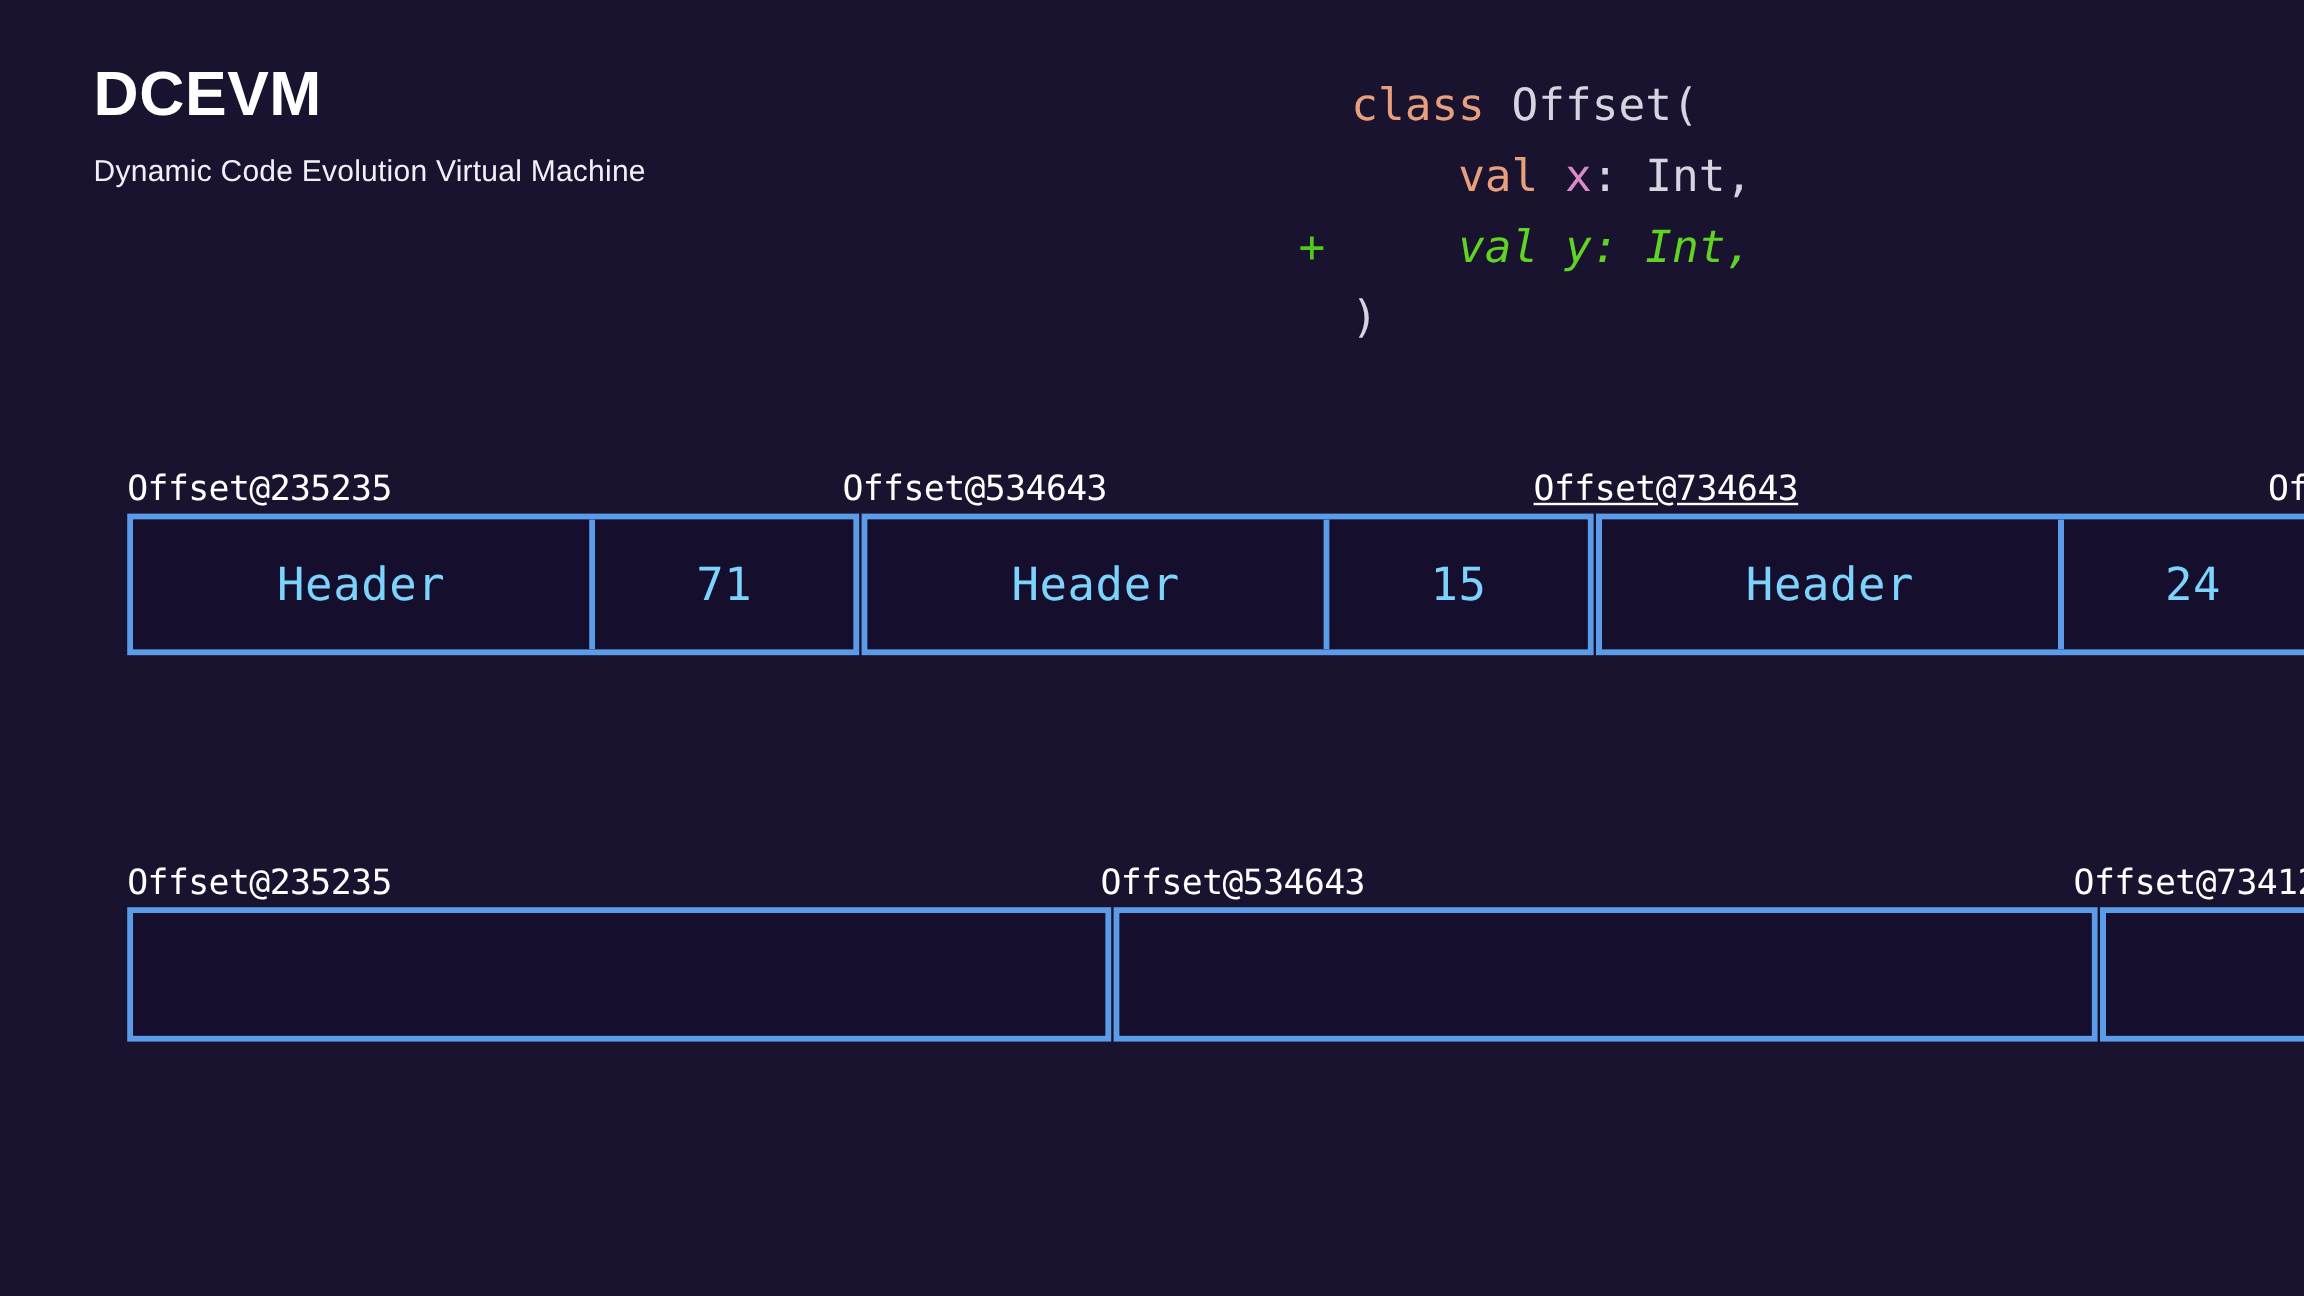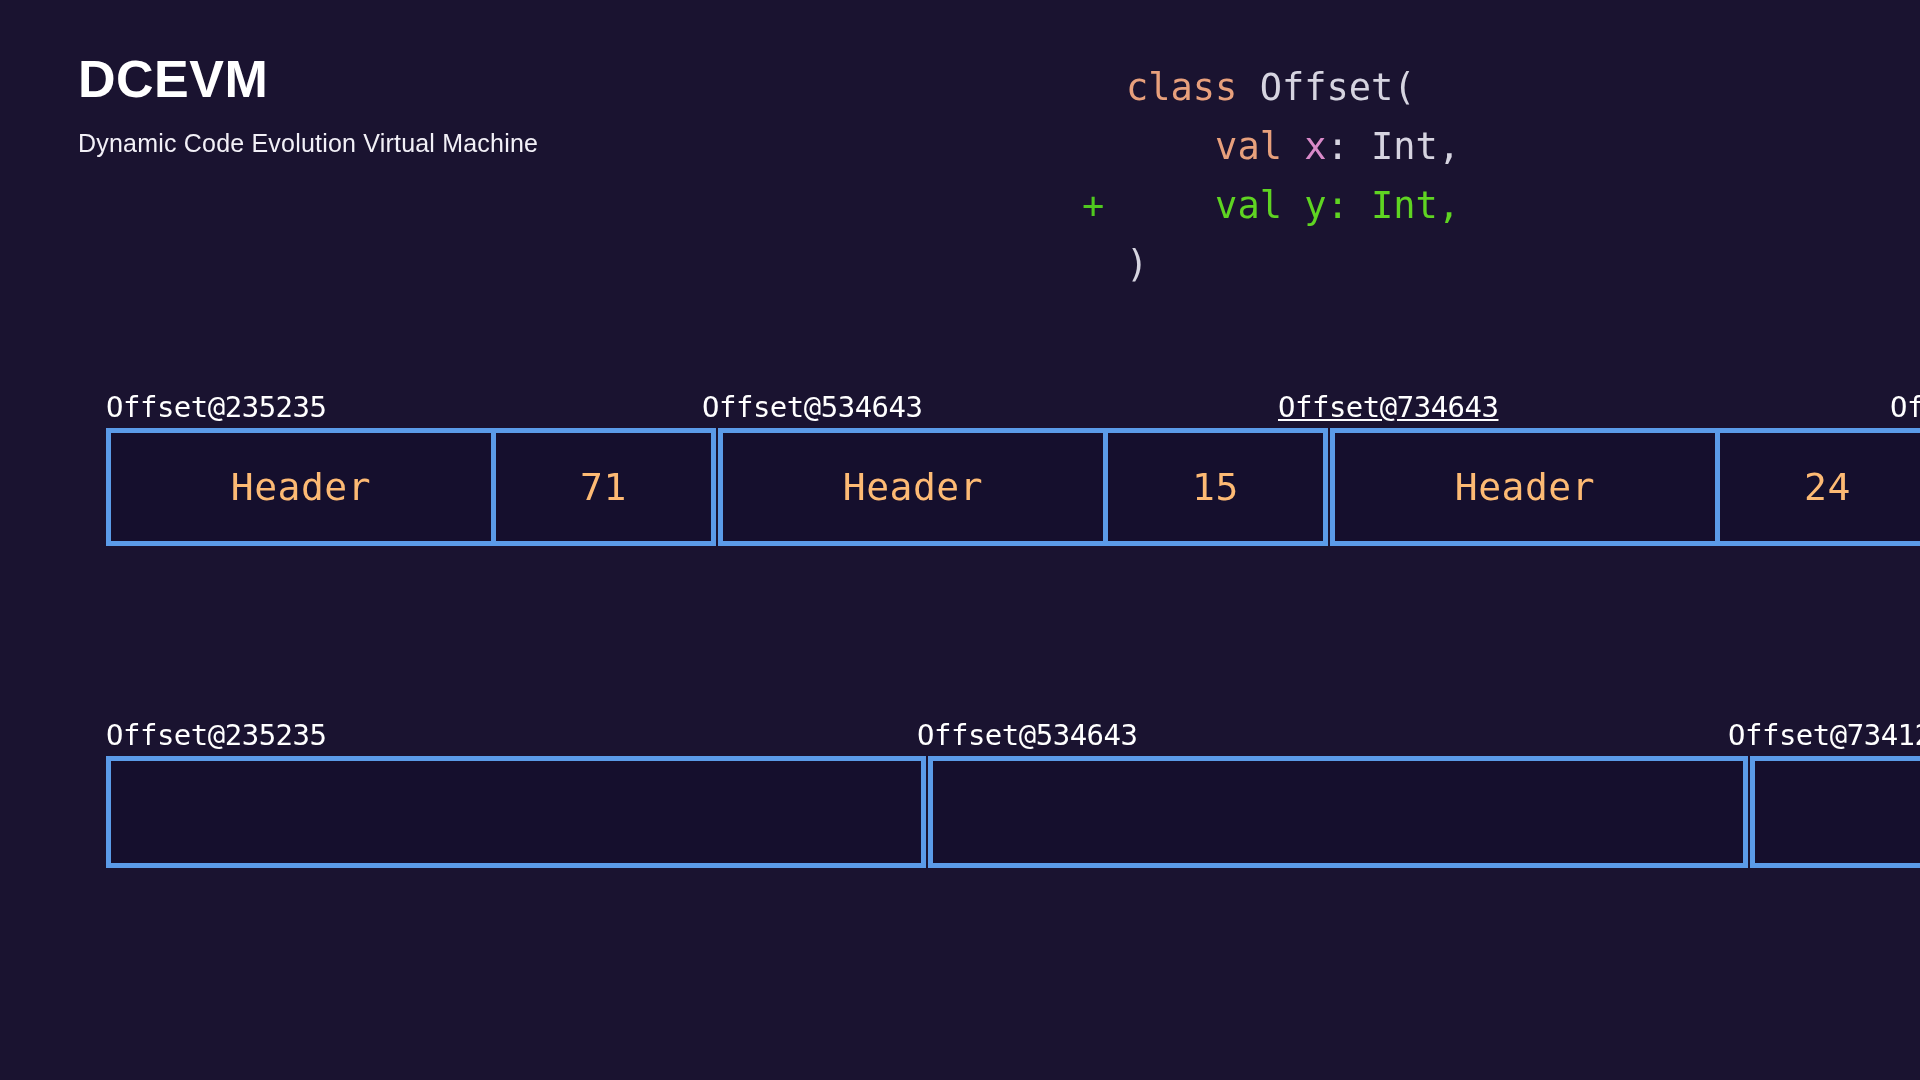--- a/index.html
+++ b/index.html
@@ -73,21 +73,21 @@
     padding-left: 62px;
     font-family: "DejaVu Sans Mono", "Liberation Mono", monospace;
   }
 
   .gutter.add { color: #4fc81f; }
   .gutter.none { color: transparent; }
 
   .code-text { white-space: pre; }
   .tok-param   { color: #d98ac9; }
   .tok-plain   { color: #d6d4e0; }
-  .tok-added   { color: #5fd422; }
+  .tok-added   { color: #5fd422; font-style: italic; }
 
   
   .memory-section {
     position: absolute;
     left: 0;
     width: 1784px;
   }
 
   .memory-section.row-one  { top: 390px; }
   .memory-section.row-two  { top: 718px; }
@@ -125,21 +125,21 @@
   }
 
   .obj-group.empty-group {
     height: 112px;
   }
 
   .cell {
     display: flex;
     align-items: center;
     justify-content: center;
-    color: #fdba74;
+    color: #7dd3fc;
     font-family: "DejaVu Sans Mono", "Liberation Mono", monospace;
     font-size: 38px;
     background: #150f2d;
     border-right: 5px solid #5b9be8;
     letter-spacing: 0.5px;
   }
 
   .cell:last-child { border-right: none; }
 
   .cell.header-cell { width: 385px; }

